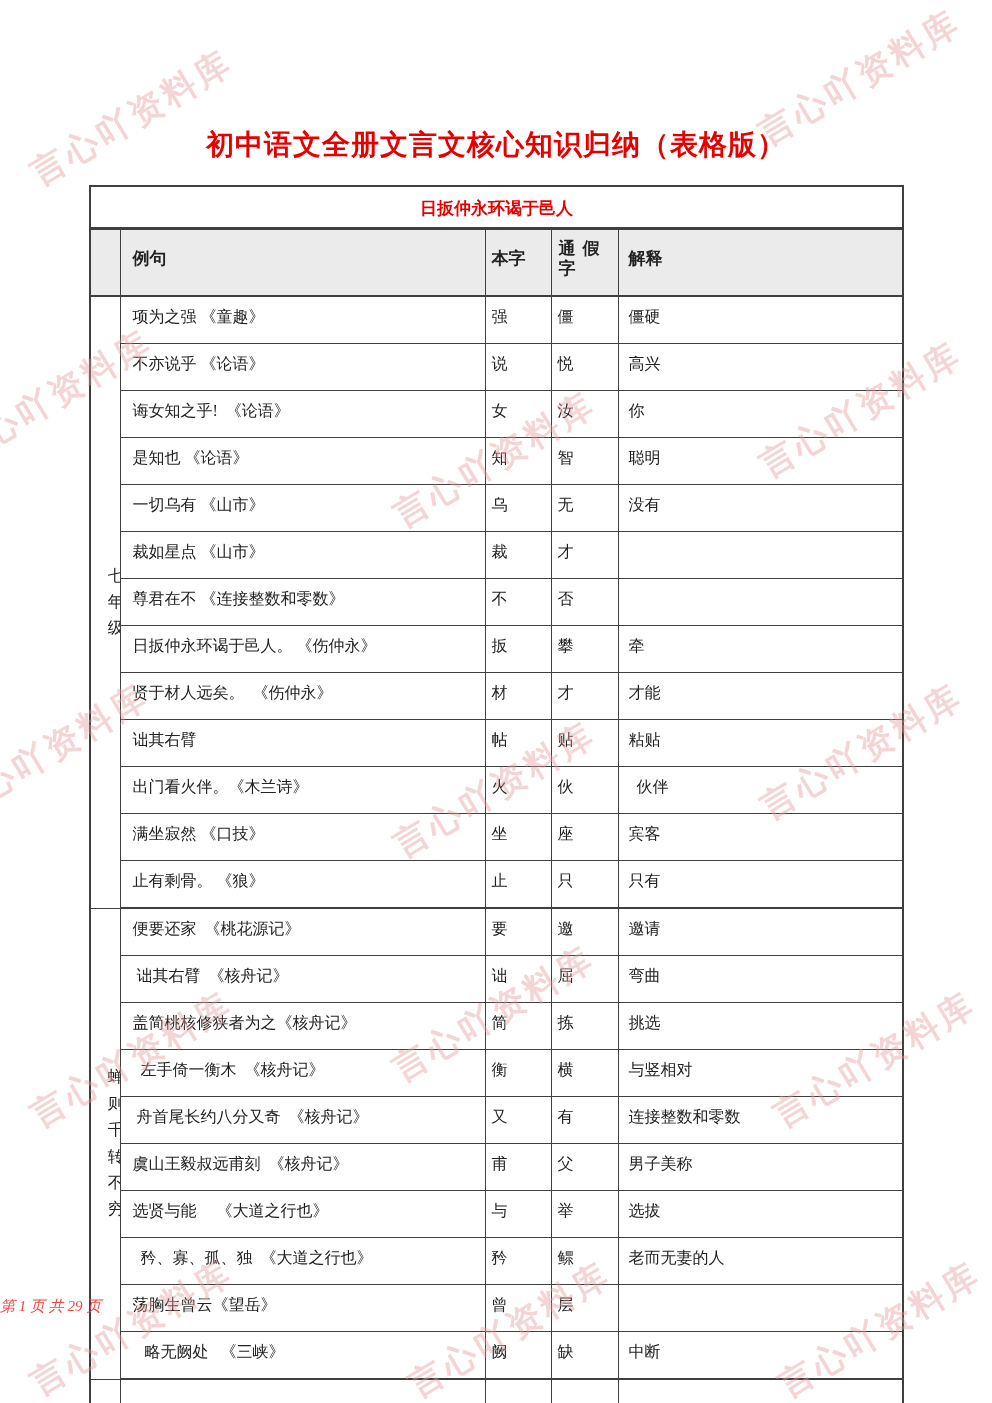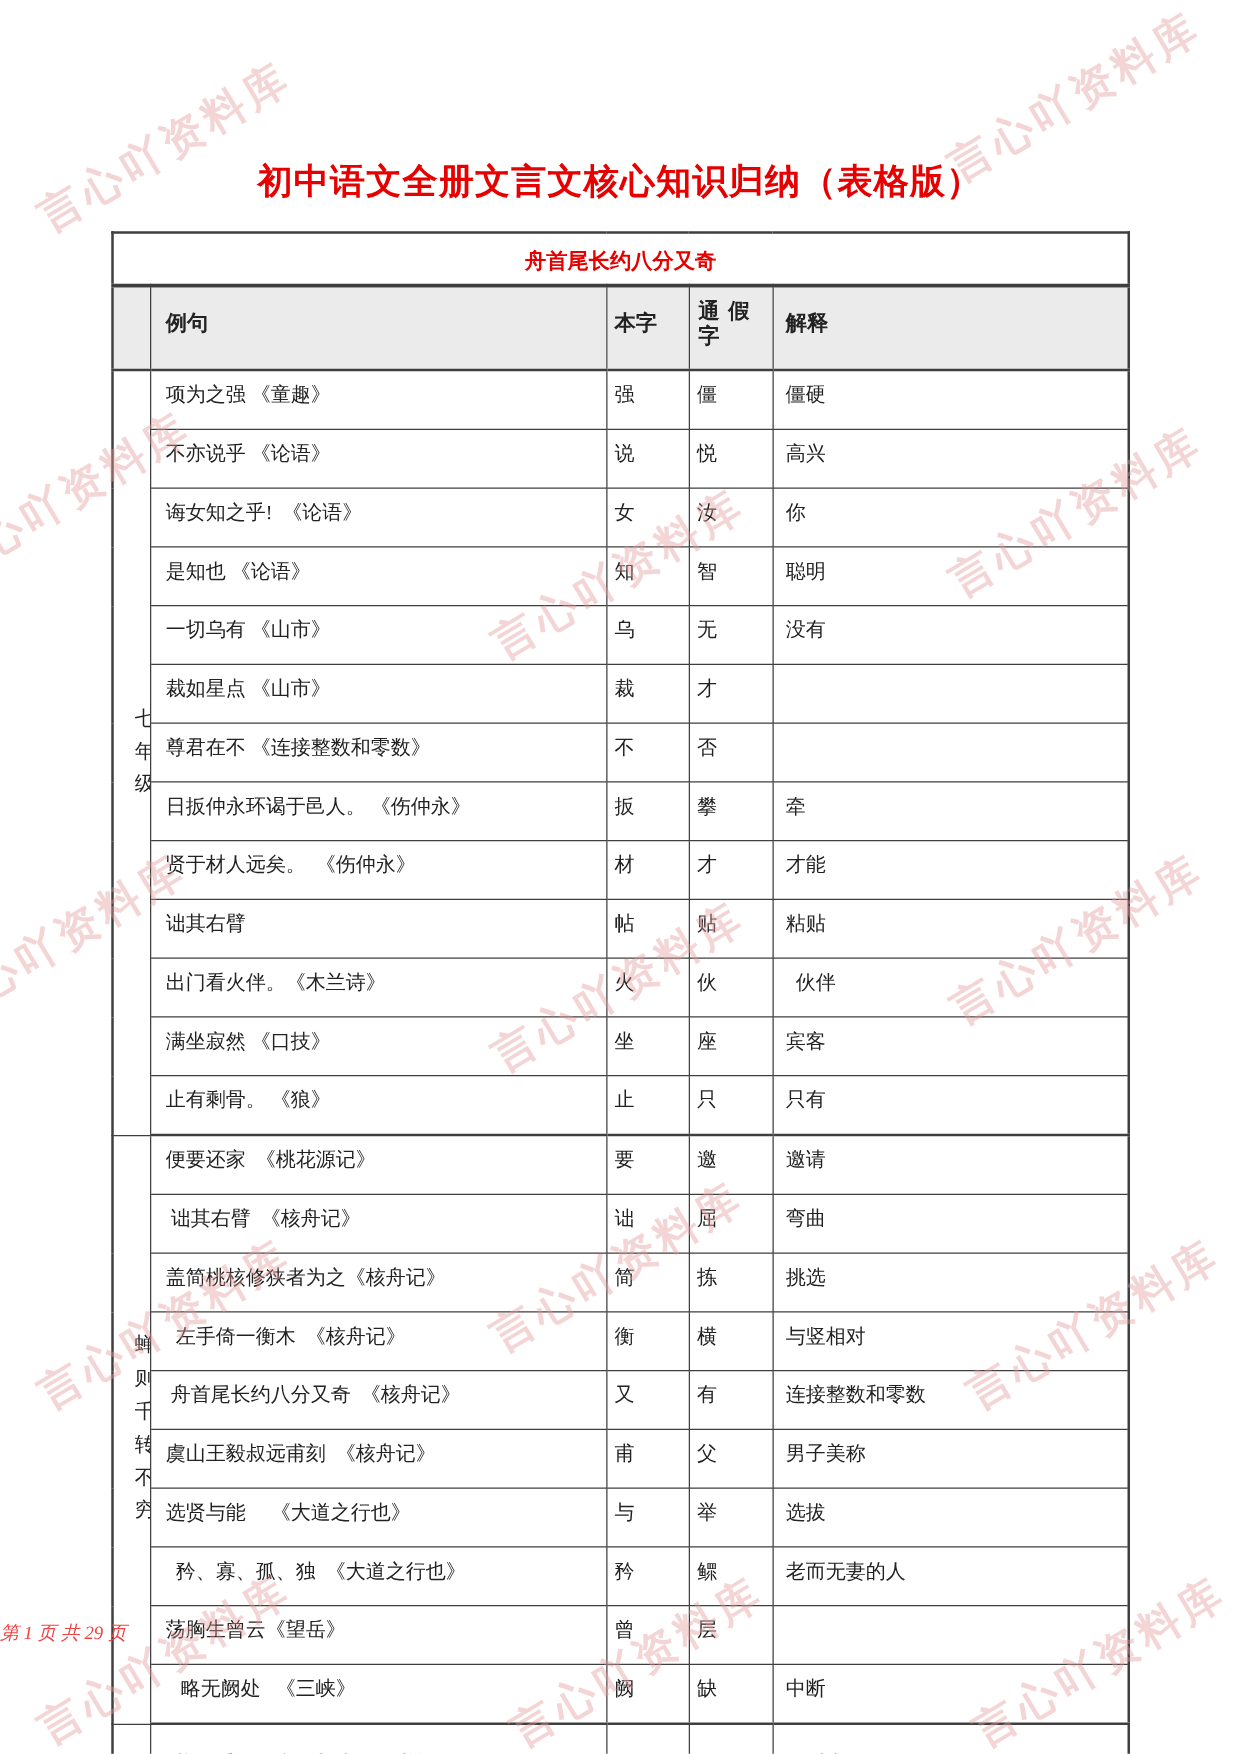--- a/index.html
+++ b/index.html
@@ -98,21 +98,21 @@
 <table class="main">
   <colgroup>
     <col style="width:30px">
     <col style="width:365px">
     <col style="width:66px">
     <col style="width:67px">
     <col style="width:285px">
   </colgroup>
   <tbody id="table-body">
     <tr class="band-row">
-      <td colspan="5">舟首尾长约八分又奇</td>
+      <td colspan="5">日扳仲永环谒于邑人</td>
     </tr>
     <tr class="header-row">
       <td></td>
       <td class="c-liju">例句</td>
       <td class="c-benzi">本字</td>
       <td class="h-tongjia">通假字</td>
       <td class="c-jieshi">解释</td>
     </tr>
   <tr class="body-row">
         <td class="group-cell" rowspan="13">

